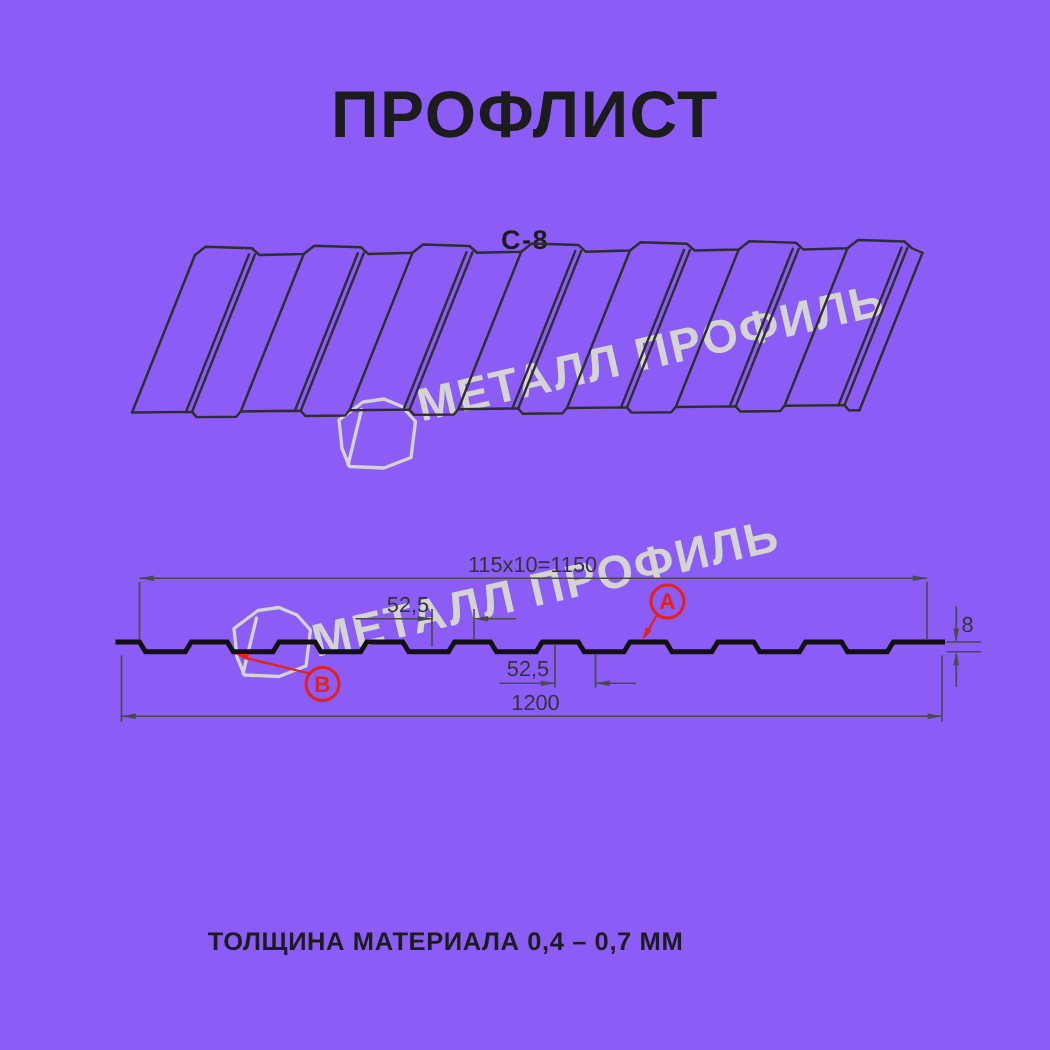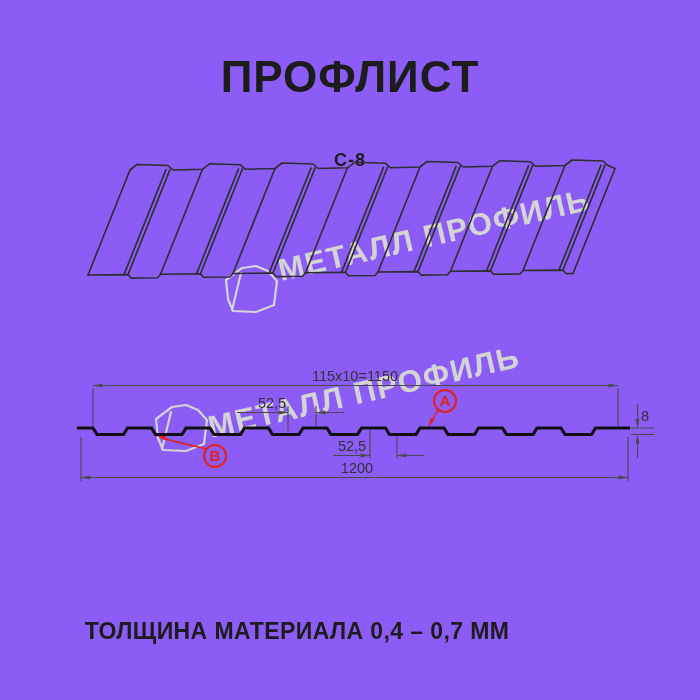--- a/index.html
+++ b/index.html
@@ -3,21 +3,21 @@
 <meta charset="utf-8">
 <style>
   html,body{margin:0;padding:0;background:#ffffff;}
   .page{position:relative;width:700px;height:700px;background:#8b5cf6;overflow:hidden;
         font-family:"Liberation Sans", sans-serif;}
   .title{position:absolute;top:52px;left:0;width:700px;text-align:center;
          font-size:44px;font-weight:800;letter-spacing:1px;color:var(--text,#161616);}
   .subtitle{position:absolute;top:102px;left:0;width:700px;text-align:center;
          font-size:18px;font-weight:700;letter-spacing:1px;color:var(--text,#161616);margin-top:48px;}
   .footer{position:absolute;top:618px;left:0;width:594px;text-align:center;
-         font-size:23px;font-weight:600;letter-spacing:.4px;color:var(--text,#222);}
+         font-size:17px;font-weight:600;letter-spacing:.4px;color:var(--text,#222);}
   svg{position:absolute;left:0;top:0;}
   .sheet{stroke:var(--line,#2e2e2e);stroke-width:1.6;fill:none;stroke-linejoin:round;stroke-linecap:round;}
   .profile{stroke:var(--profile,#111);stroke-width:3.2;fill:none;stroke-linejoin:miter;}
   .dim{stroke:var(--dim,#4a4a4a);stroke-width:1.1;fill:none;}
   .dimarrow{fill:var(--dim,#4a4a4a);stroke:none;}
   .dimtxt{font-family:"Liberation Sans",sans-serif;font-size:14.5px;fill:var(--dim-text,#333);}
   .wm{fill:var(--watermark,#d4d4d4);font-family:"Liberation Sans",sans-serif;
       font-size:31px;font-weight:700;letter-spacing:1.5px;}
   .wmlogo{stroke:var(--watermark,#d4d4d4);stroke-width:2.2;fill:none;stroke-linejoin:round;stroke-linecap:round;}
   .red{stroke:var(--red,#e32119);fill:none;}

